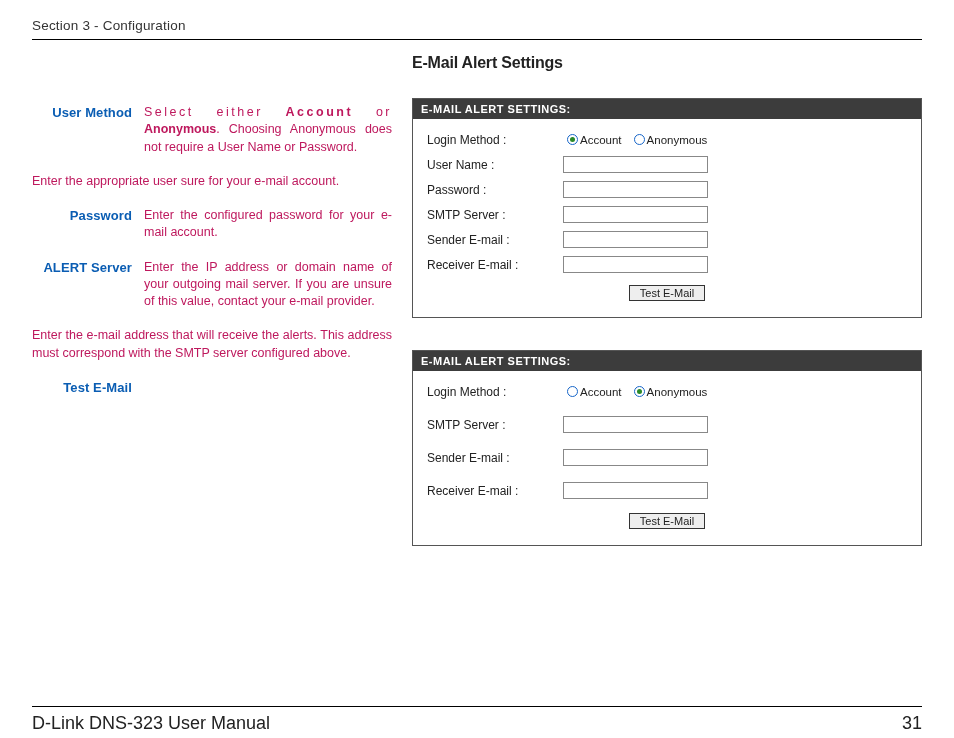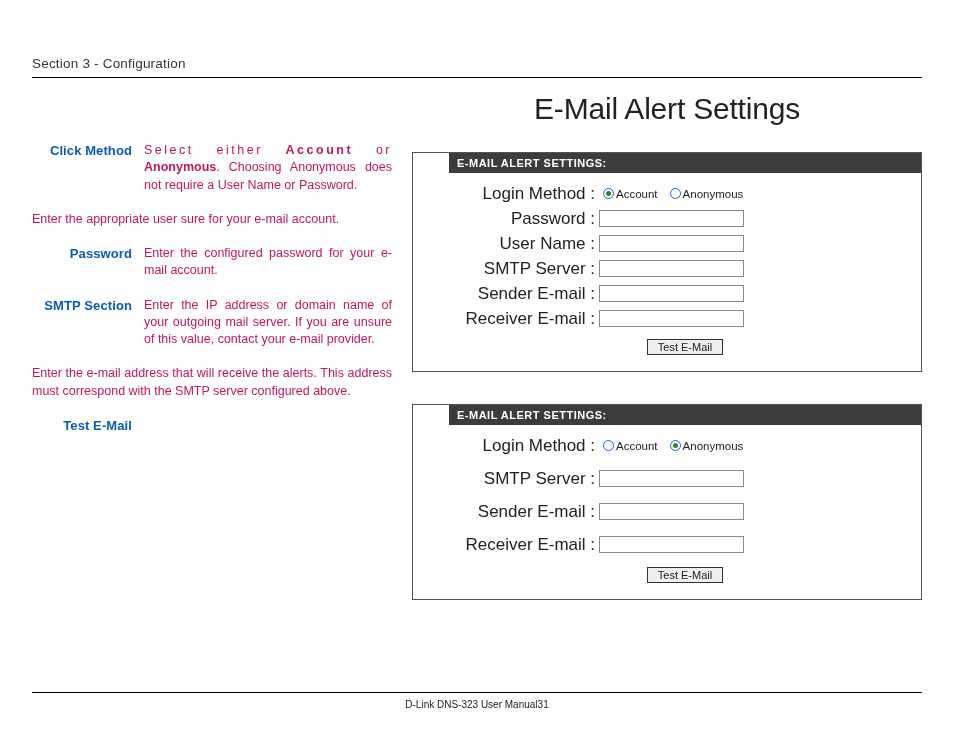--- a/index.html
+++ b/index.html
@@ -8,21 +8,20 @@
     padding: 0;
     font-family: Arial, Helvetica, sans-serif;
     background: #fff;
     color: #222;
     width: 954px;
     height: 738px;
     position: relative;
   }
   .page {
     padding: 18px 32px 0 32px;
-    margin-top: 38px;
   }
   .header-line {
     font-size: 13.5px;
     color: #333;
     padding-bottom: 6px;
     border-bottom: 1px solid #000;
     margin-bottom: 4px;
     letter-spacing: 0.2px;
   }
   .content {
@@ -32,23 +31,23 @@
   .left-col {
     width: 360px;
     flex-shrink: 0;
     padding-top: 60px;
   }
   .right-col {
     flex: 1;
     padding-top: 0;
   }
   .title {
-    font-size: 30px;
-    font-weight: normal;
-    text-align: center;
+    font-size: 16px;
+    font-weight: bold;
+    text-align: left;
     margin: 10px 0 26px 0;
     font-family: "Arial Narrow", Arial, sans-serif;
     letter-spacing: -0.2px;
   }
   .def-row {
     display: flex;
     margin-bottom: 17px;
     font-size: 12.5px;
     line-height: 1.38;
   }
@@ -68,21 +67,20 @@
     color: #be185d;
     text-align: justify;
   }
   .def-text b { font-weight: bold; }
   .ls { letter-spacing: 2.5px; }
 
   .panel {
     border: 1px solid #555;
     background: #fff;
     margin-bottom: 32px;
-    padding-left: 36px;
   }
   .panel-header {
     background: #3c3c3c;
     color: #fff;
     font-size: 11px;
     font-weight: bold;
     letter-spacing: 0.5px;
     padding: 4px 8px;
     font-family: Arial, sans-serif;
   }
@@ -93,24 +91,23 @@
   }
   .form-row {
     display: flex;
     align-items: center;
     margin-bottom: 4px;
     min-height: 21px;
   }
   .form-row.gap { margin-bottom: 12px; }
   .form-label {
     width: 136px;
-    text-align: right;
     padding-right: 4px;
     color: #222;
-    font-size: 17px;
+    font-size: 12px;
   }
   .tinput {
     width: 145px;
     height: 17px;
     border: 1px solid #888;
     background: #fff;
   }
   .radio {
     display: inline-block;
     width: 11px;
@@ -140,57 +137,57 @@
     display: inline-block;
     border: 1.5px solid #333;
     background: #eee;
     font-size: 11px;
     padding: 1px 10px;
     font-family: Arial, sans-serif;
   }
 
   .footer {
     position: absolute;
-    bottom: 28px;
+    bottom: 4px;
     left: 32px;
     right: 32px;
     border-top: 1px solid #000;
     padding-top: 6px;
-    font-size: 10px;
-    display: flex;
-    justify-content: center;
+    font-size: 18px;
+    display: flex;
+    justify-content: space-between;
   }
 </style>
 </head>
 <body>
 
 <div class="page">
   <div class="header-line">Section 3 - Configuration</div>
 
   <div class="content">
     <div class="left-col">
 
       <div class="def-row">
-        <div class="def-label">Click Method</div>
+        <div class="def-label">User Method</div>
         <div class="def-text">
           <span class="ls">Select either </span><b class="ls">Account</b><span class="ls"> or </span><b>Anonymous</b><span>. Choosing Anonymous does not require a User Name or Password.</span>
         </div>
       </div>
 
       <div class="def-row">
         <div class="def-text">Enter the appropriate user sure for your e-mail account.</div>
       </div>
 
       <div class="def-row">
         <div class="def-label">Password</div>
         <div class="def-text">Enter the configured password for your e-mail account.</div>
       </div>
 
       <div class="def-row">
-        <div class="def-label">SMTP Section</div>
+        <div class="def-label">ALERT Server</div>
         <div class="def-text">Enter the IP address or domain name of your outgoing mail server. If you are unsure of this value, contact your e-mail provider.</div>
       </div>
 
 
       <div class="def-row">
         <div class="def-text">Enter the e-mail address that will receive the alerts. This address must correspond with the SMTP server configured above.</div>
       </div>
 
       <div class="def-row">
         <div class="def-label">Test E-Mail</div>
@@ -205,25 +202,25 @@
         <div class="panel-header">E-MAIL ALERT SETTINGS:</div>
         <div class="panel-body">
           <div class="form-row">
             <div class="form-label">Login Method :</div>
             <span class="radio selected"></span>
             <span class="radio-label">Account</span>
             <span class="radio"></span>
             <span class="radio-label">Anonymous</span>
           </div>
           <div class="form-row">
+            <div class="form-label">User Name :</div>
+            <div class="tinput"></div>
+          </div>
+          <div class="form-row">
             <div class="form-label">Password :</div>
-            <div class="tinput"></div>
-          </div>
-          <div class="form-row">
-            <div class="form-label">User Name :</div>
             <div class="tinput"></div>
           </div>
           <div class="form-row">
             <div class="form-label">SMTP Server :</div>
             <div class="tinput"></div>
           </div>
           <div class="form-row">
             <div class="form-label">Sender E-mail :</div>
             <div class="tinput"></div>
           </div>

